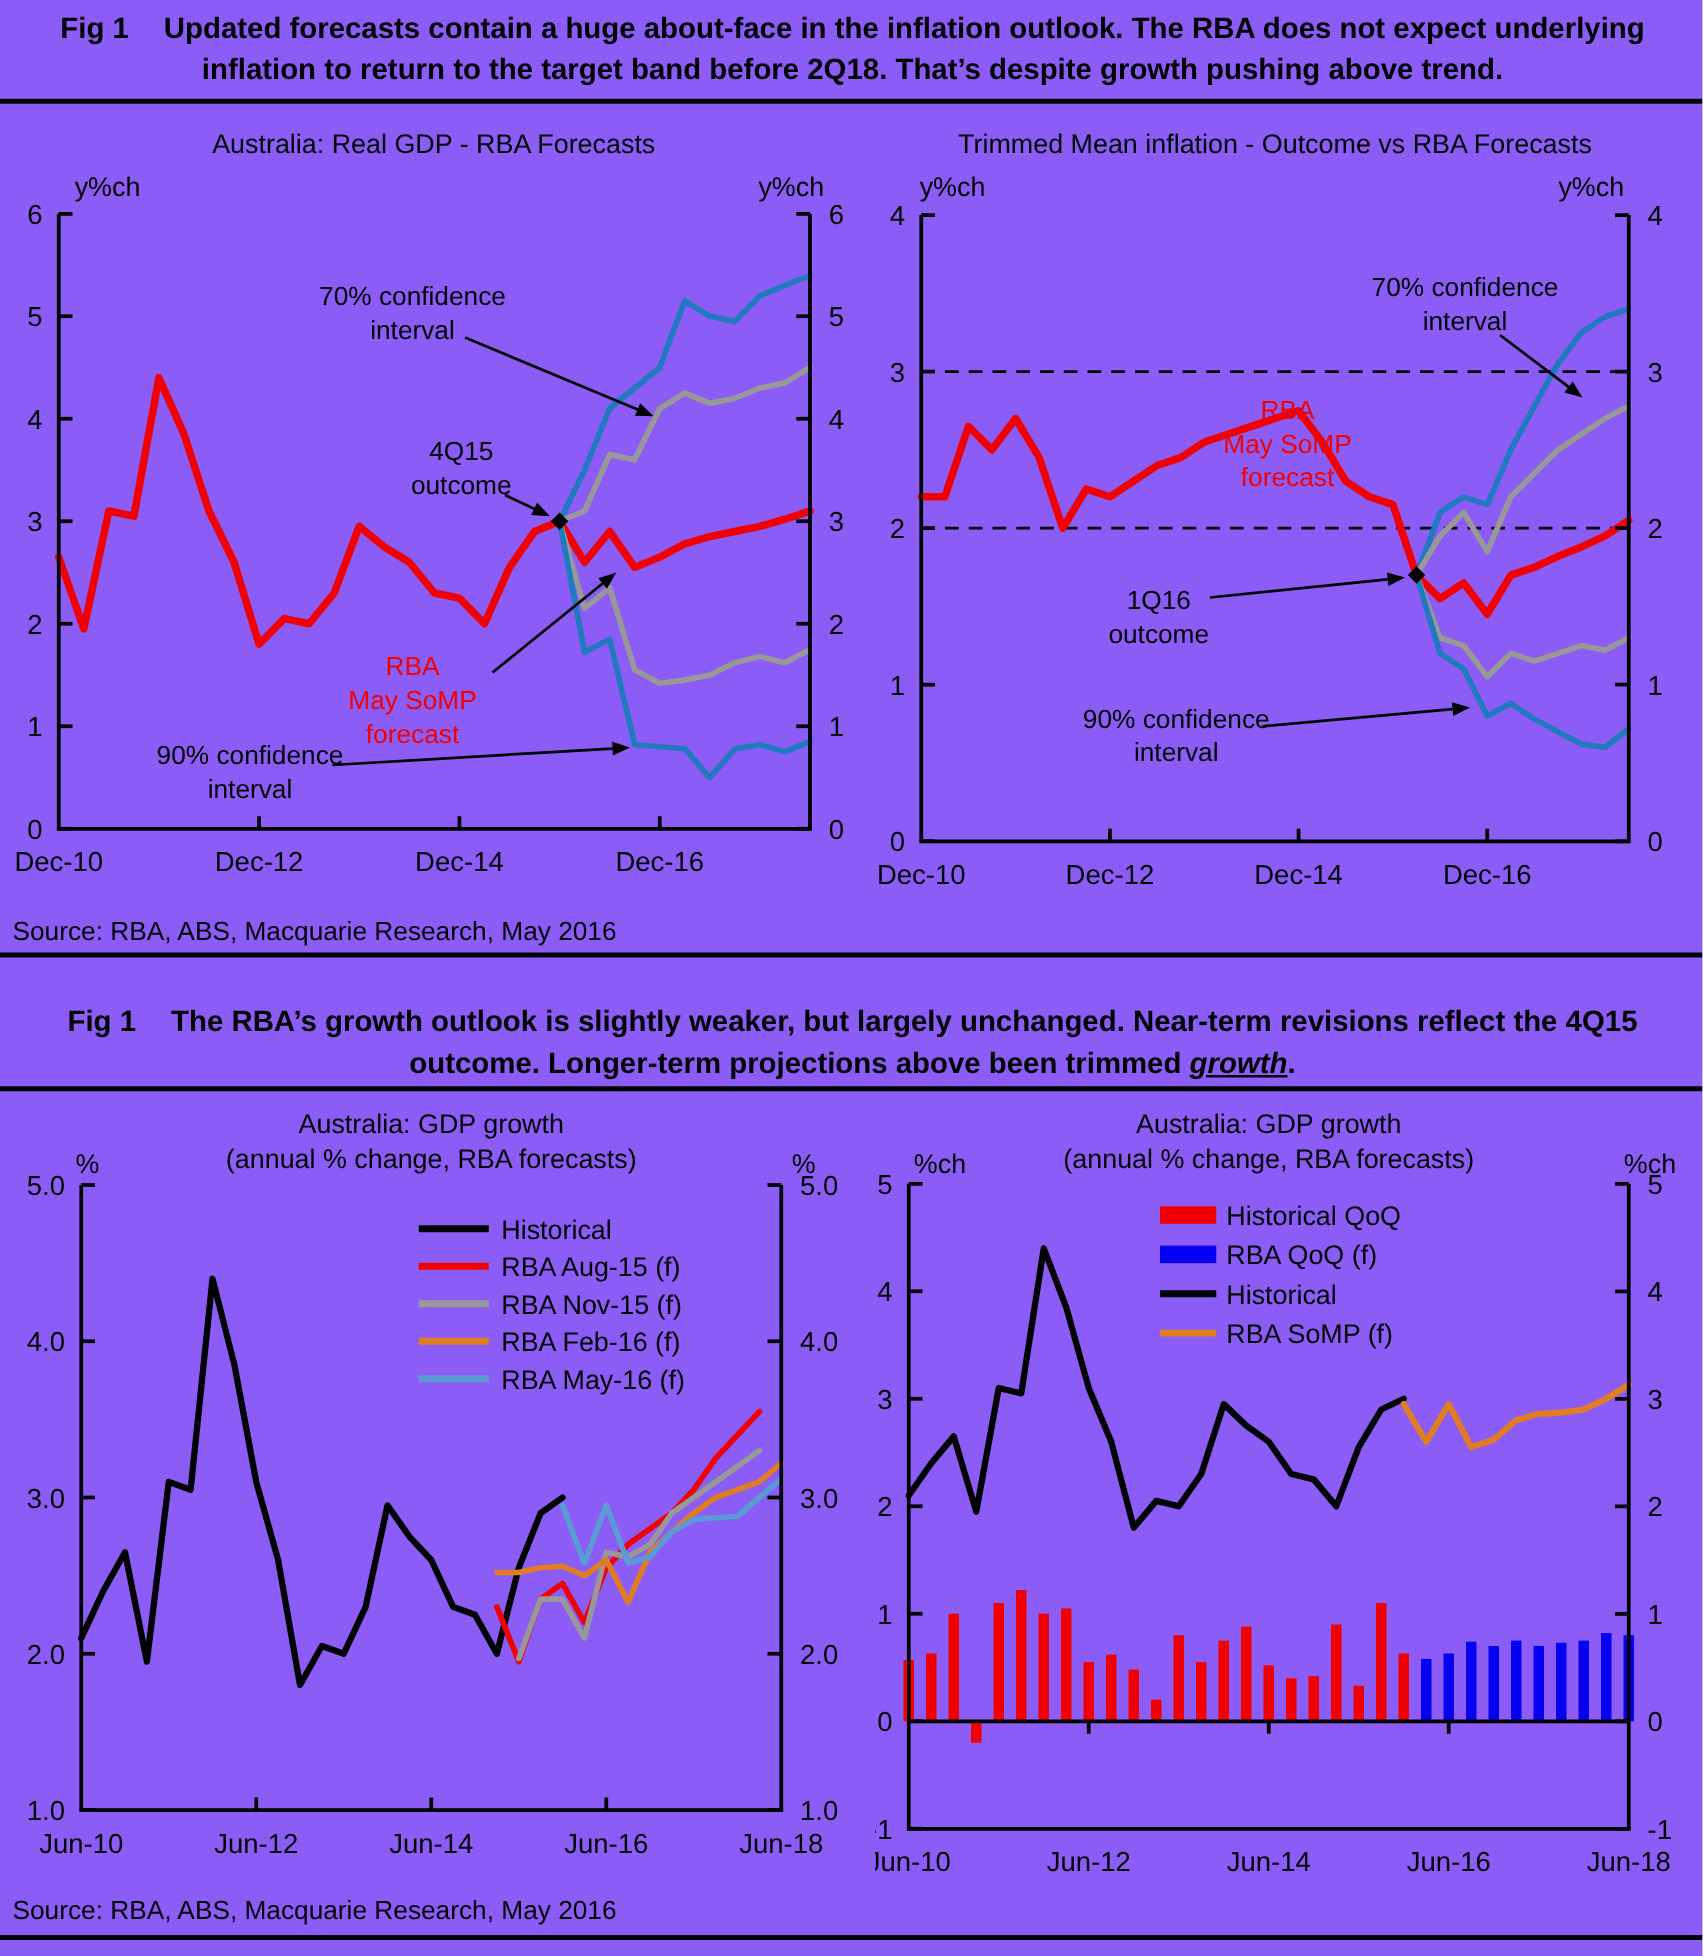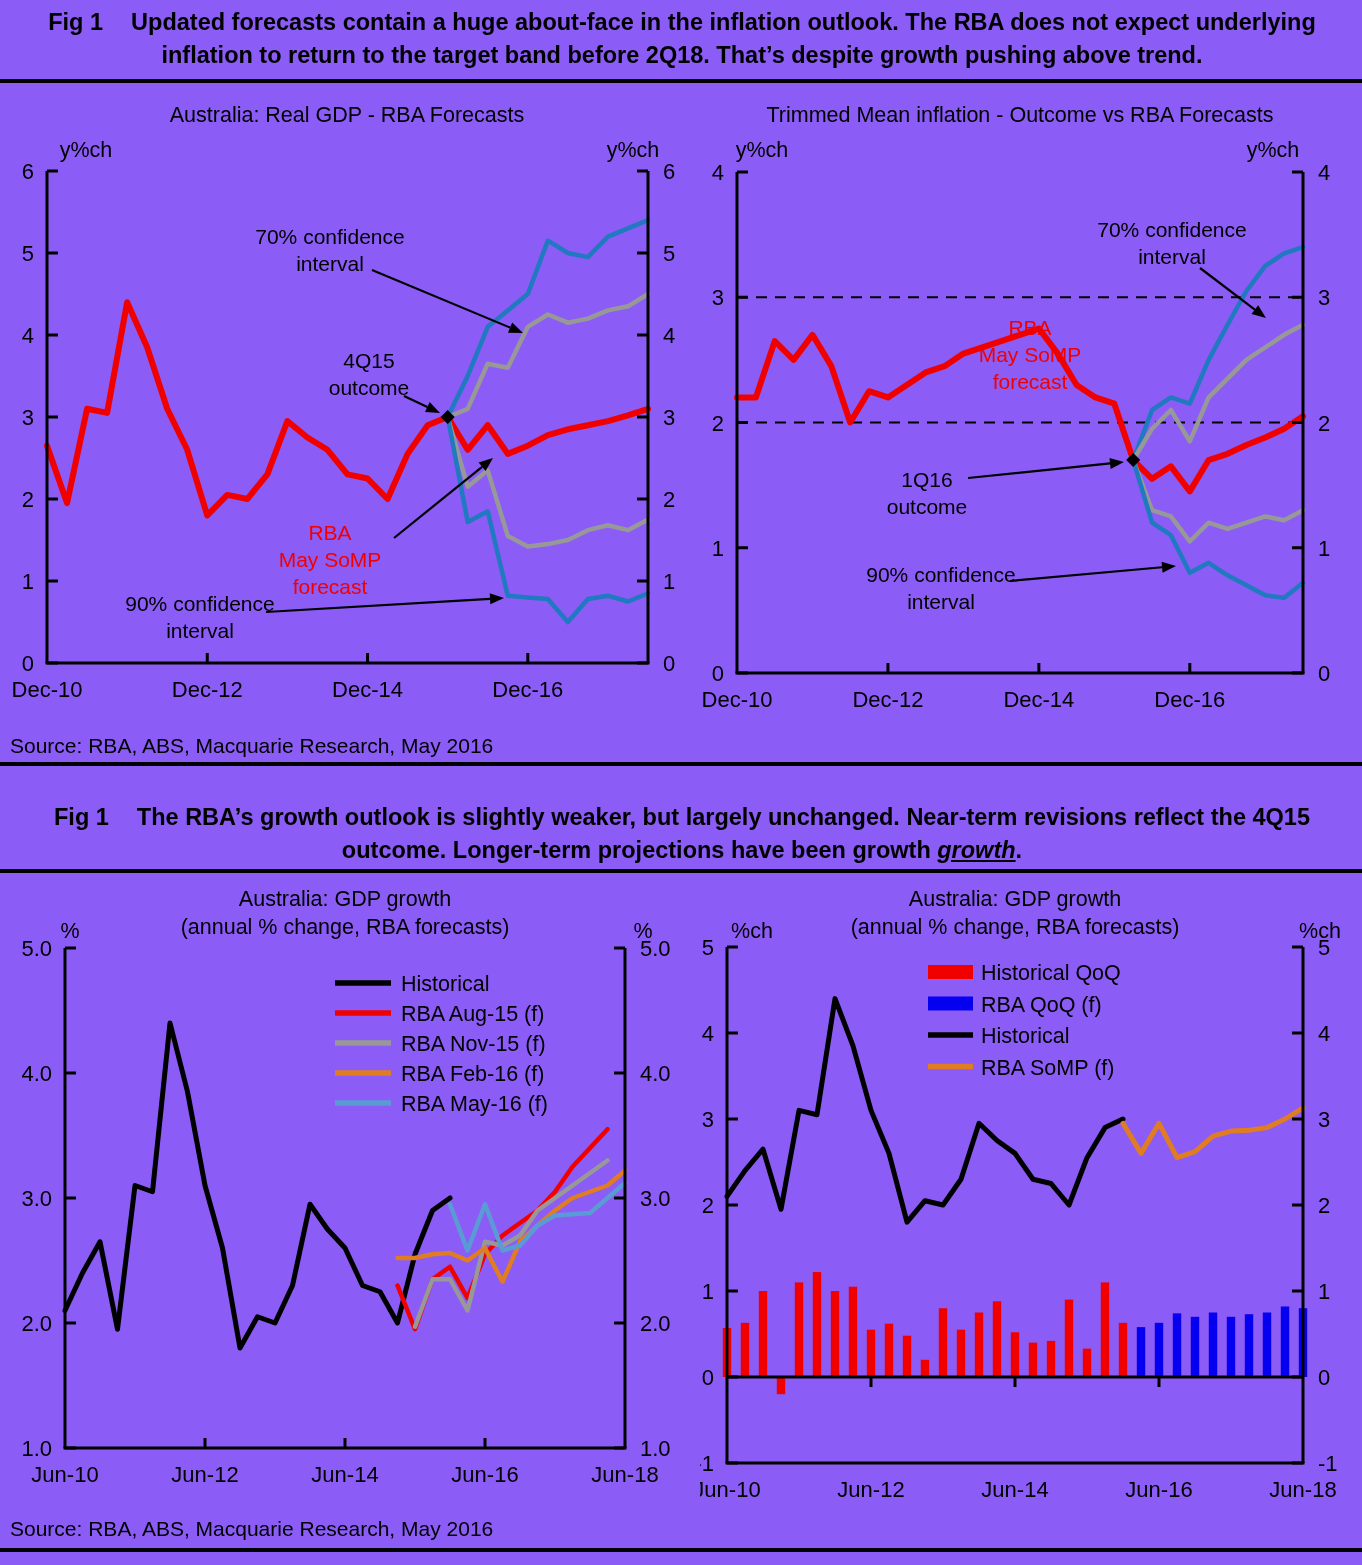--- a/index.html
+++ b/index.html
@@ -181,21 +181,21 @@
         <text x="941" y="609" text-anchor="middle" font-size="21" fill="#000000">interval</text>
         <line x1="1010" y1="581" x2="1162.0568086816454" y2="567.2599269263574" stroke="#000" stroke-width="2.2"></line>
         <polygon points="1176,566 1161.561837389148,561.782244622718 1162.5517799741428,572.7376092299967" fill="#000"></polygon>
       </g>
     </svg>
 
   <div class="source" style="top:734px">Source: RBA, ABS, Macquarie Research, May 2016</div>
   <div class="rule" style="top:762px"></div>
 
   <div class="heading" style="top:801px">
-    <span class="figlabel">Fig 1</span><span><span>The RBA’s growth outlook is slightly weaker, but largely unchanged. Near-term revisions reflect the 4Q15 outcome. Longer-term projections have been growth </span><span class="em">growth</span><span>.</span></span>
+    <span class="figlabel">Fig 1</span><span><span>The RBA’s growth outlook is slightly weaker, but largely unchanged. Near-term revisions reflect the 4Q15 outcome. Longer-term projections above been trimmed </span><span class="em">growth</span><span>.</span></span>
   </div>
   <div class="rule" style="top:869px"></div>
 
   <svg class="chart" style="left:0;top:880px;width:700px;height:640px" viewBox="0 880 700 640">
       <g>
         <text x="345" y="906" text-anchor="middle" font-size="21.5" fill="#000">Australia: GDP growth</text>
         <text x="345" y="934" text-anchor="middle" font-size="21.5" fill="#000">(annual % change, RBA forecasts)</text>
       </g>
       <g>
         <text x="70" y="938" text-anchor="middle" font-size="21.5" fill="#000">%</text>

